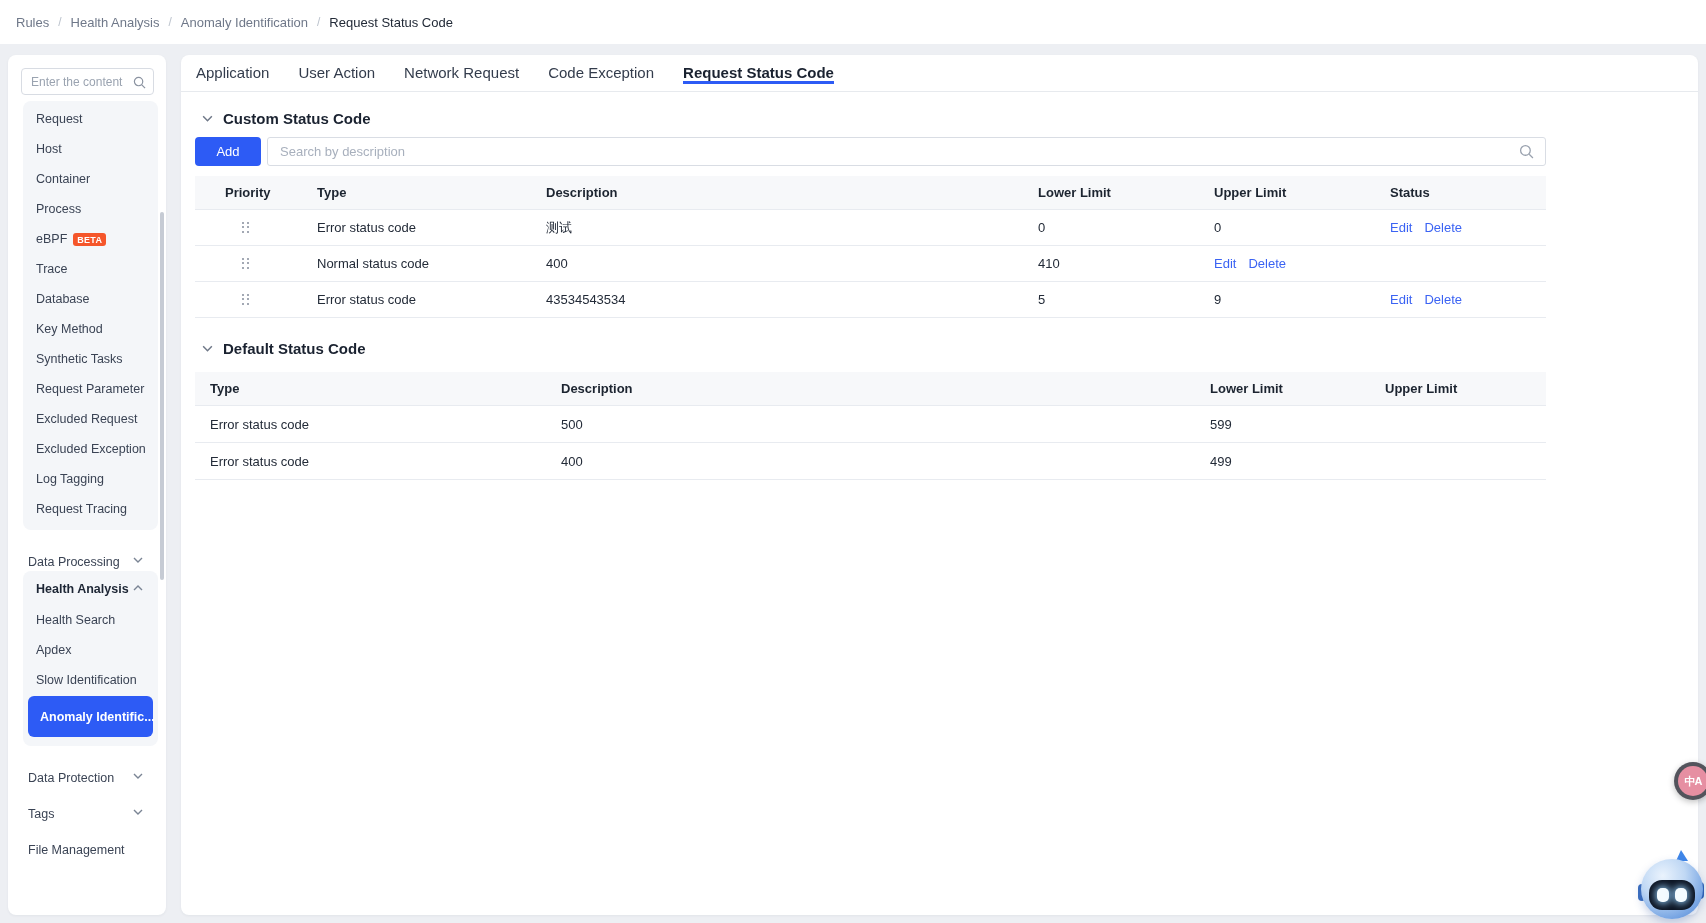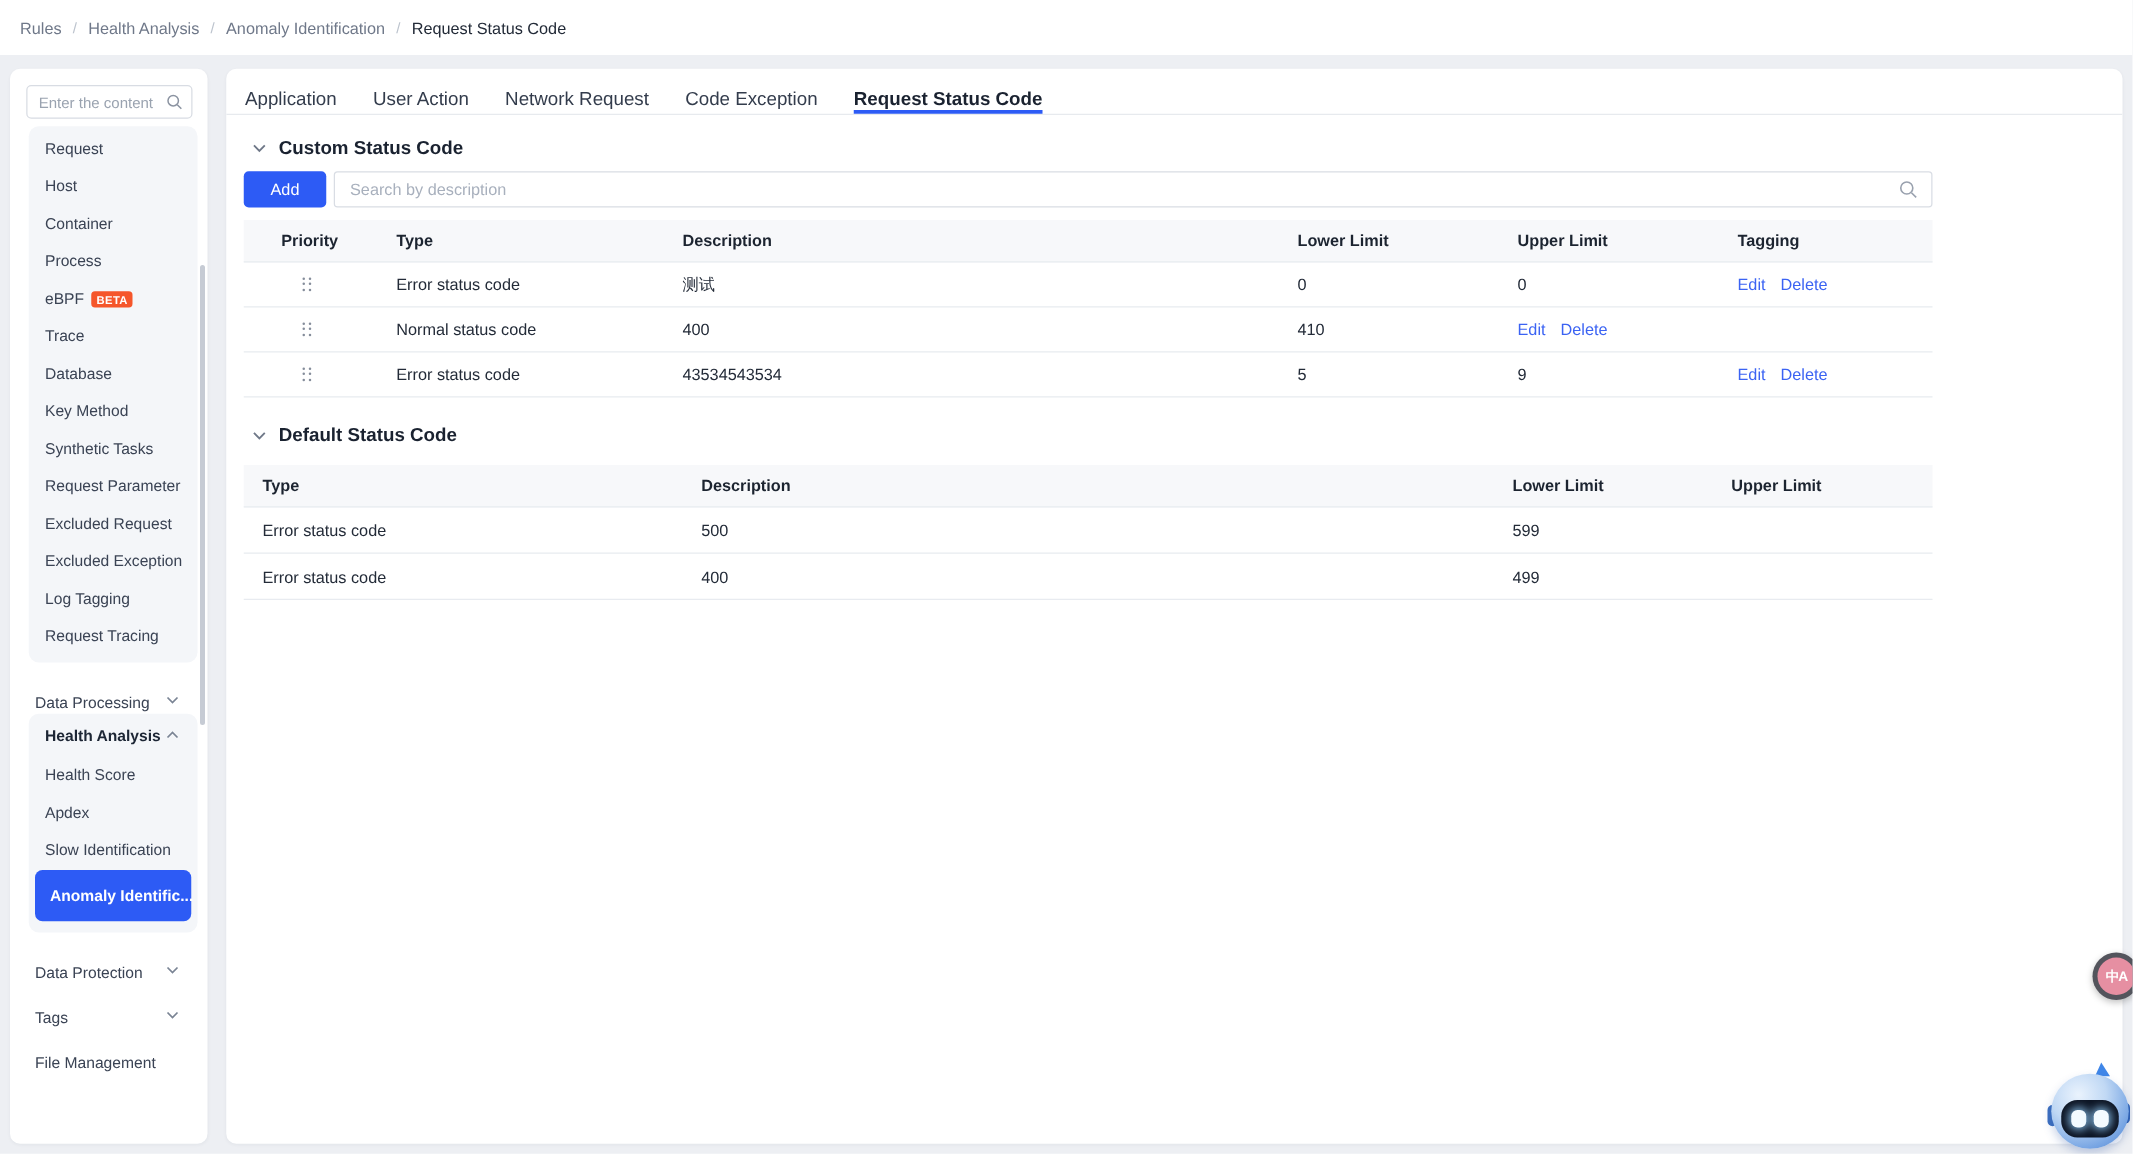--- a/index.html
+++ b/index.html
@@ -68,21 +68,21 @@
     background:#c6cbd4; border-radius:2px; cursor:pointer;
   }
 
   
   .main {
     position:absolute; left:181px; top:55px; width:1517px; height:860px;
     background:#ffffff; border-radius:8px; box-shadow:0 1px 3px rgba(20,30,60,.05);
     overflow:hidden;
   }
   .tabs {
-    display:flex; align-items:flex-end; height:37px; border-bottom:1px solid #e7eaee;
+    display:flex; align-items:center; height:37px; border-bottom:1px solid #e7eaee;
     padding-left:15px;
   }
   .tab {
     margin-right:29px; display:flex; align-items:center; font-size:15px;
     color:#333c4c; cursor:pointer; border-bottom:3px solid transparent; padding-top:2px;
   }
   .tab.active { color:#1a2230; font-weight:bold; border-bottom-color:#2d5bf5; }
 
   .content { padding:0 0 0 14px; width:1365px; }
 
@@ -249,21 +249,21 @@
   </div>
 
   <div class="side-panel" style="margin-top:2px; padding-top:2px;">
     <div class="panel-head">
       <span>Health Analysis</span>
       <span><svg width="12" height="12" viewBox="0 0 12 12">
             <polyline points="2,8 6,4 10,8" fill="none" stroke="#7a8494" stroke-width="1.4"></polyline>
           </svg></span>
     </div>
     <div class="side-item">
-        <span>Health Score</span>
+        <span>Health Search</span>
       </div>
     <div class="side-item">
         <span>Apdex</span>
       </div>
     <div class="side-item">
         <span>Slow Identification</span>
       </div>
     <div class="selected-pill">
       <span>Anomaly Identific...</span>
     </div>
@@ -321,21 +321,21 @@
       </div>
     </div>
 
     <div class="tbl tbl-custom">
       <div class="tr head">
         <div class="cell c-priority-h">Priority</div>
         <div class="cell">Type</div>
         <div class="cell">Description</div>
         <div class="cell">Lower Limit</div>
         <div class="cell">Upper Limit</div>
-        <div class="cell">Tagging</div>
+        <div class="cell">Status</div>
       </div>
 
       <div class="tr row">
         <div class="cell">
             <div class="handle">
               <i></i>
               <i></i>
               <i></i>
               <i></i>
               <i></i>

